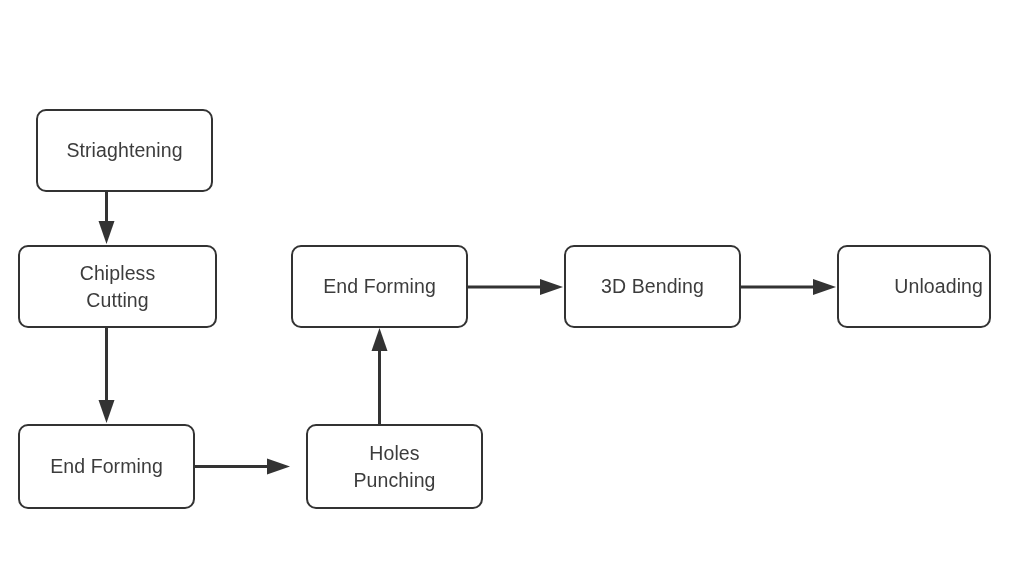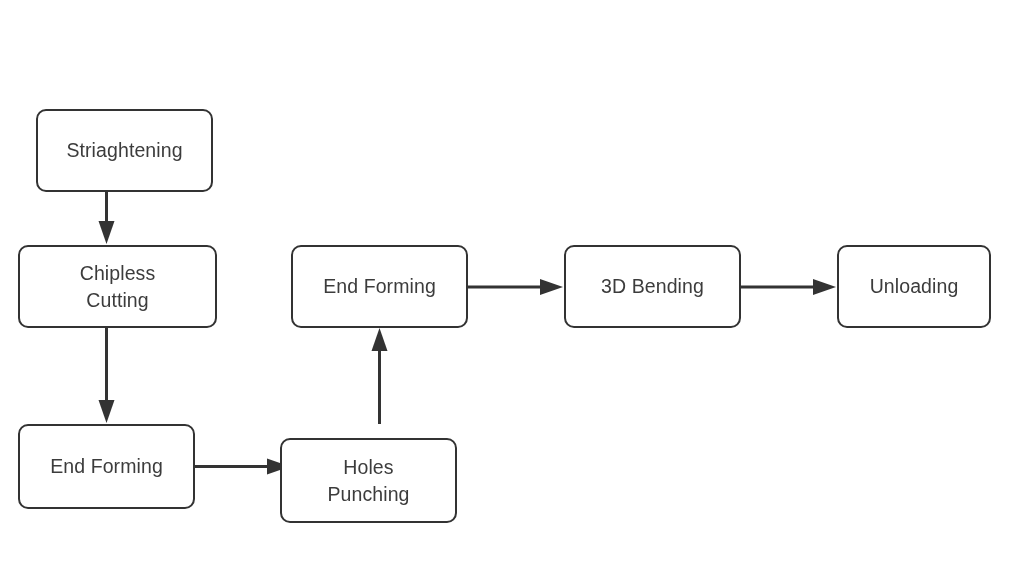--- a/index.html
+++ b/index.html
@@ -93,30 +93,30 @@
 
   <div class="node" style="left:18px; top:245px; width:199px; height:83px;">
     <span class="node-label">Chipless
 Cutting</span>
   </div>
 
   <div class="node" style="left:18px; top:424px; width:177px; height:85px;">
     <span class="node-label">End Forming</span>
   </div>
 
-  <div class="node" style="left:280px; top:424px; width:177px; height:85px;margin-top:14px;">
+  <div class="node" style="left:306px; top:424px; width:177px; height:85px;">
     <span class="node-label">Holes
 Punching</span>
   </div>
 
   <div class="node" style="left:291px; top:245px; width:177px; height:83px;">
     <span class="node-label">End Forming</span>
   </div>
 
   <div class="node" style="left:564px; top:245px; width:177px; height:83px;">
     <span class="node-label">3D Bending</span>
   </div>
 
-  <div class="node" style="left:837px; top:245px; width:154px; height:83px;">
+  <div class="node" style="left:837px; top:245px; width:154px; height:83px;justify-content:flex-end;">
     <span class="node-label">Unloading</span>
   </div>
 
 </div>
 
 </body></html>

